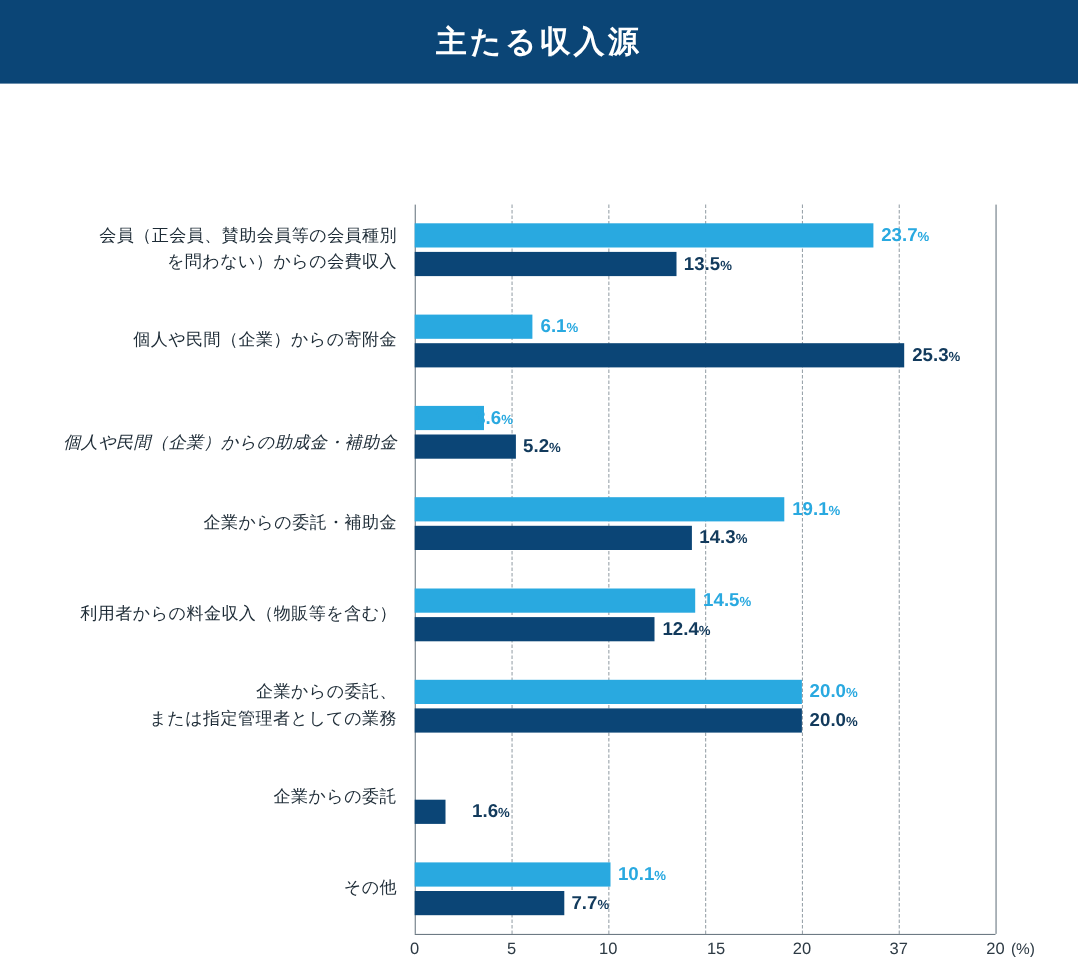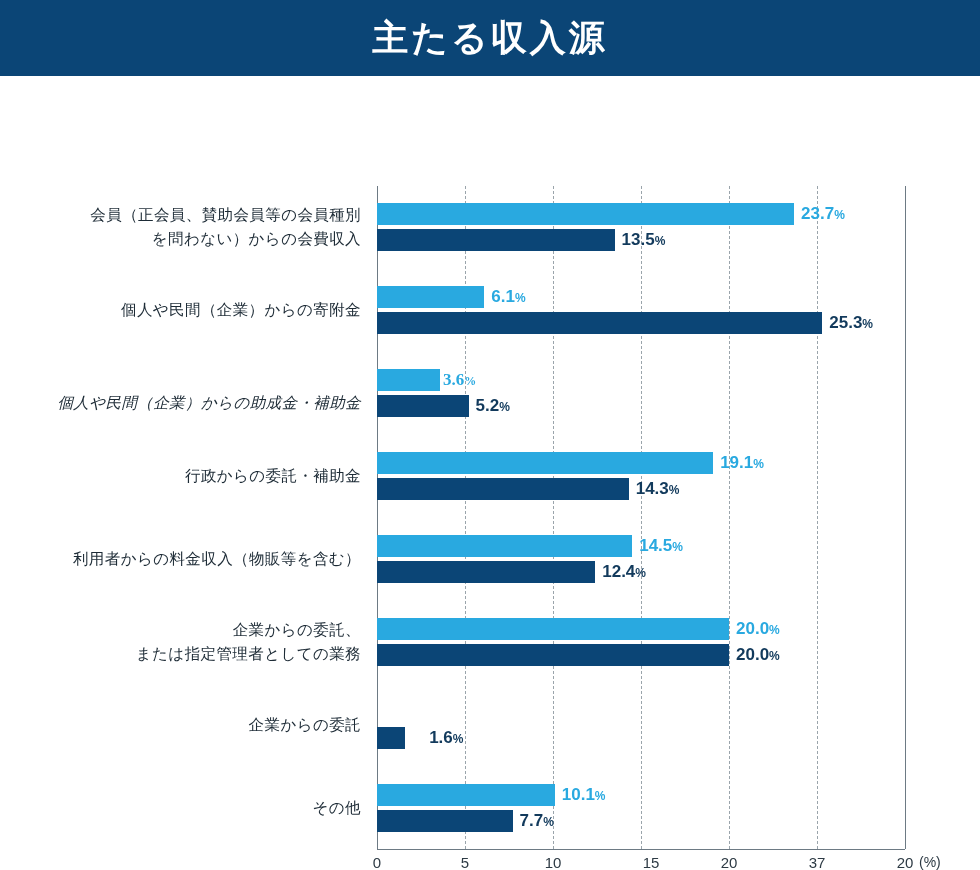--- a/index.html
+++ b/index.html
@@ -20,21 +20,21 @@
     position: absolute;
     left: 0; top: 0;
     width: 980px; height: 76px;
     background: #0b4576;
     display: flex;
     align-items: center;
     justify-content: center;
   }
   .header-title {
     color: #ffffff;
-    font-size: 36px;
+    font-size: 28px;
     font-weight: bold;
     letter-spacing: 3px;
   }
   
   .chart {
     position: absolute;
     left: 0; top: 76px;
     width: 980px; height: 724px;
   }
   
@@ -175,30 +175,30 @@
             <div class="bar dark" style="width: 445.28px;"></div>
             <div class="bar-val val-dark" style="left: 445.28px;">25.3<span class="pct">%</span></div>
           </div>
         </div>
         <div class="group" style="top: 165.75px; height: 82.875px;">
           <div class="cat-label" style="top: 39px; font-style: italic;">
             <div>個人や民間（企業）からの助成金・補助金</div>
           </div>
           <div class="bar-row" style="top: 17.4375px; width: 528px;">
             <div class="bar light" style="width: 63.36px;"></div>
-            <div class="bar-val val-light" style="left: 59px; font-family: Liberation Serif, serif;">3.6<span class="pct">%</span></div>
+            <div class="bar-val val-light" style="left: 48px;">3.6<span class="pct">%</span></div>
           </div>
           <div class="bar-row" style="top: 43.4375px; width: 528px;">
             <div class="bar dark" style="width: 91.52px;"></div>
             <div class="bar-val val-dark" style="left: 91.52px;">5.2<span class="pct">%</span></div>
           </div>
         </div>
         <div class="group" style="top: 248.625px; height: 82.875px;">
           <div class="cat-label" style="top: 29.4375px;">
-            <div>行政からの委託・補助金</div>
+            <div>企業からの委託・補助金</div>
           </div>
           <div class="bar-row" style="top: 17.4375px; width: 528px;">
             <div class="bar light" style="width: 336.16px;"></div>
             <div class="bar-val val-light" style="left: 336.16px;">19.1<span class="pct">%</span></div>
           </div>
           <div class="bar-row" style="top: 43.4375px; width: 528px;">
             <div class="bar dark" style="width: 251.68px;"></div>
             <div class="bar-val val-dark" style="left: 251.68px;">14.3<span class="pct">%</span></div>
           </div>
         </div>

